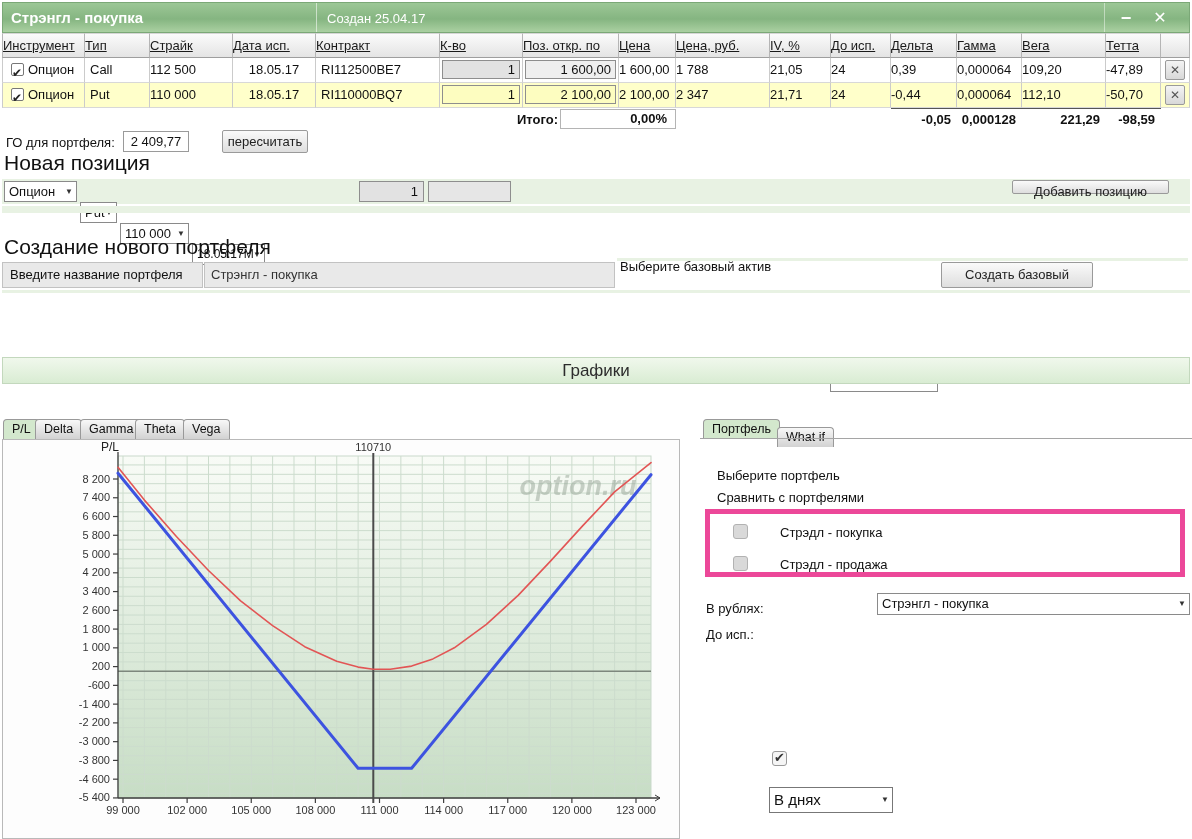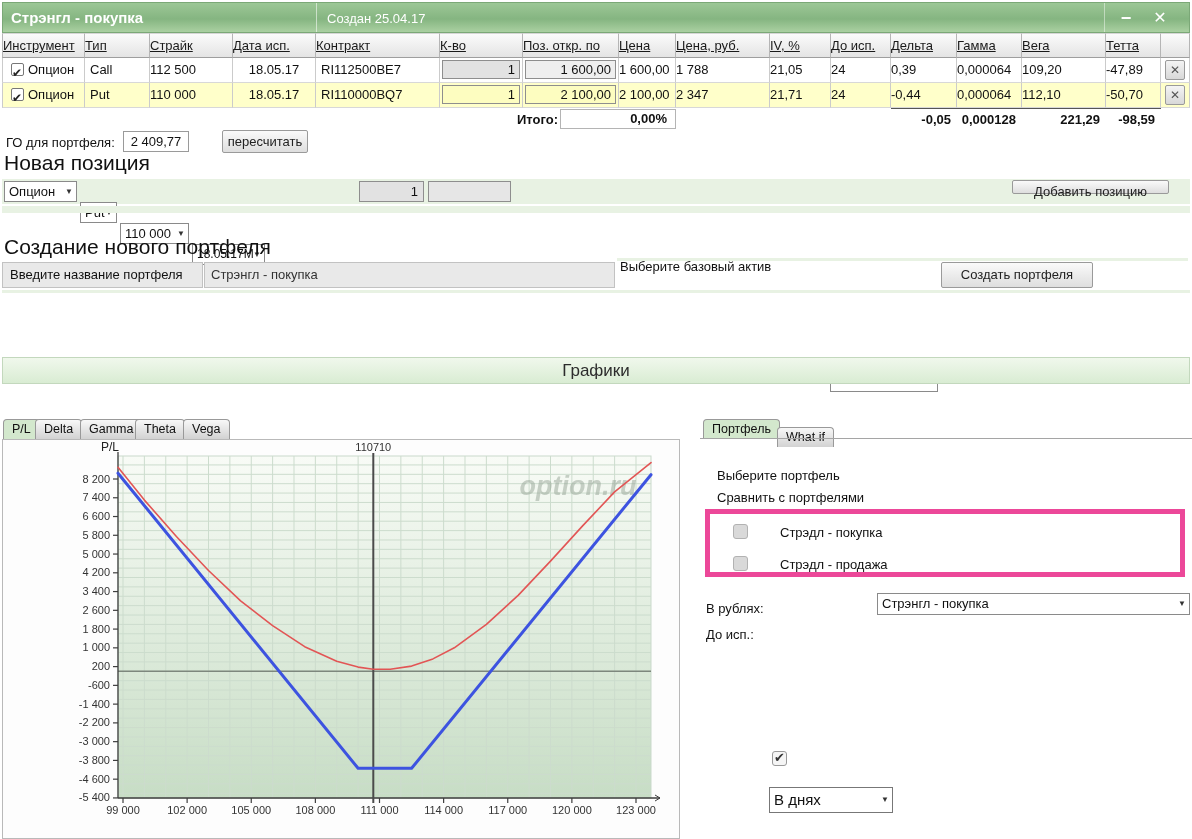--- a/index.html
+++ b/index.html
@@ -202,21 +202,21 @@
   <div class="abs btn" style="left:1012px;top:180px;width:157px;height:14px;line-height:21px;">Добавить позицию</div>
   <div class="abs greenstrip" style="left:2px;top:206px;width:1188px;height:7px;"></div>
 
   
   <div class="abs h1" style="left:4px;top:235px;">Создание нового портфеля</div>
   <div class="abs greenstrip" style="left:617px;top:258px;width:571px;height:3px;"></div>
   <div class="abs lblcell" style="left:2px;top:262px;width:201px;height:26px;">Введите название портфеля</div>
   <div class="abs inpcell" style="left:204px;top:262px;width:411px;height:26px;">Стрэнгл - покупка</div>
   <div class="abs" style="left:620px;top:254px;width:207px;height:26px;line-height:26px;">Выберите базовый актив</div>
   <div class="abs sel" style="left:830px;top:263px;width:108px;height:24px;line-height:22px;">RTS</div>
-  <div class="abs btn" style="left:941px;top:262px;width:152px;height:26px;line-height:24px;">Создать портфеля</div>
+  <div class="abs btn" style="left:941px;top:262px;width:152px;height:26px;line-height:24px;">Создать базовый</div>
   <div class="abs greenstrip" style="left:2px;top:290px;width:1188px;height:3px;"></div>
 
   
   <div id="grafbar" class="abs">Графики</div>
 
   
   <div class="abs" style="left:0;top:419px;width:680px;height:20px;">
     <div class="tab active" style="left:3px;min-width:30px;">P/L</div>
     <div class="tab" style="left:35px;">Delta</div>
     <div class="tab" style="left:80px;">Gamma</div>

